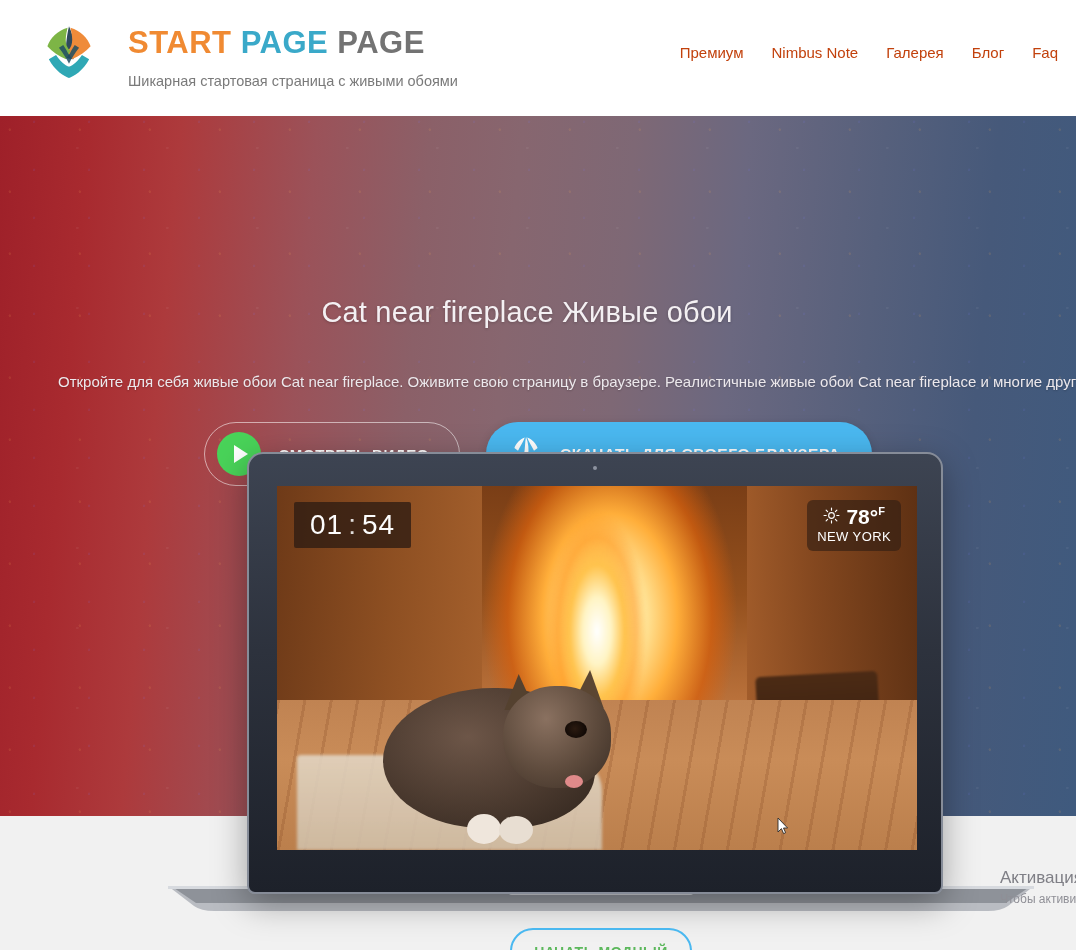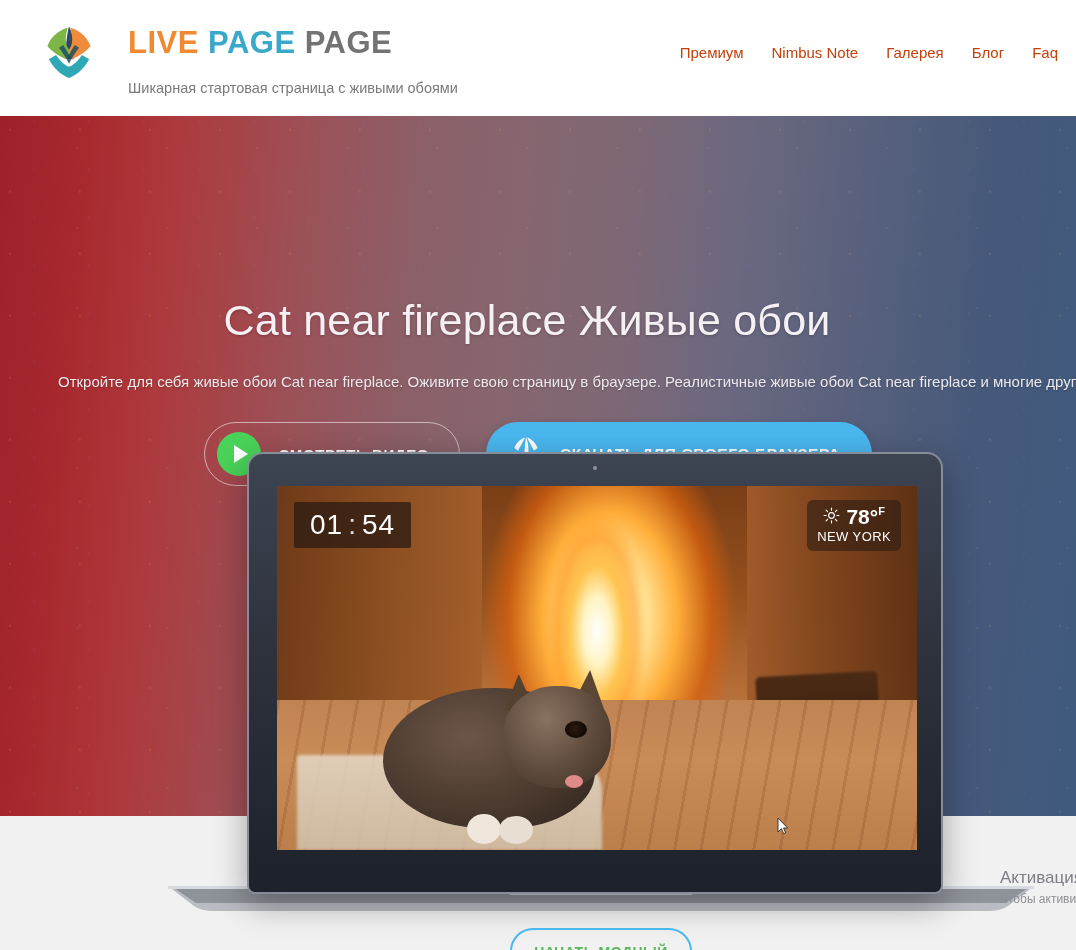--- a/index.html
+++ b/index.html
@@ -15,21 +15,21 @@
   .header {
     position: absolute; top:0; left:0; width:1076px; height:116px;
     background:#ffffff; z-index: 20;
   }
   .logo-wrap { position:absolute; left:33px; top:16px; width:72px; height:78px; }
   .brand { position:absolute; left:128px; top:27px; }
   .brand-title { font-size:31px; font-weight:bold; letter-spacing:0.5px; line-height:1.05; white-space:nowrap; }
   .brand-title .w1 { color:#f08a32; }
   .brand-title .w2 { color:#3aa9c9; }
   .brand-title .w3 { color:#737373; }
-  .brand-sub { font-size:14.5px; color:#7a7a7a; margin-top:20px; white-space:nowrap; }
+  .brand-sub { font-size:14.5px; color:#7a7a7a; margin-top:13px; white-space:nowrap; }
 
   .nav { position:absolute; right:18px; top:44px; display:flex; gap:28px; align-items:center; }
   .nav a {
     font-size:15px; color:#c2410c; text-decoration:none; white-space:nowrap;
   }
 
   
   .hero {
     position:absolute; top:116px; left:0; width:1076px; height:700px;
     background: linear-gradient(95deg,
@@ -45,21 +45,21 @@
       radial-gradient(circle at 14% 22%, rgba(255,180,90,0.12) 0 1px, transparent 1.5px),
       radial-gradient(circle at 62% 12%, rgba(120,120,255,0.10) 0 1px, transparent 1.5px),
       radial-gradient(circle at 86% 40%, rgba(255,255,255,0.05) 0 1px, transparent 1.5px);
     background-size: 70px 62px, 55px 48px, 90px 80px;
     pointer-events:none;
   }
 
   .hero-title {
     position:absolute; top:180px; left:0; width:1054px;
     text-align:center; color:#f4f0f3;
-    font-size:43px; font-weight:300; letter-spacing:0.2px;
+    font-size:29px; font-weight:300; letter-spacing:0.2px;
     text-shadow:0 1px 3px rgba(0,0,0,0.22);
     white-space:nowrap;
   }
   .hero-sub {
     position:absolute; top:255px; left:58px; width:1400px;
     color:#ece8ec; font-size:15px; line-height:1.5; white-space:nowrap;
     text-shadow:0 1px 2px rgba(0,0,0,0.22);
   }
 
   
@@ -201,21 +201,21 @@
         <path d="M50 10 C57 26 60 42 56 56 L44 54 C46 40 46 26 50 10 Z" fill="#2f4a5c"></path>
         <path d="M52 12 C66 16 76 26 80 38 C73 46 64 52 54 56 L48 44 C58 36 54 22 52 12 Z" fill="#ef8b3a"></path>
         <path d="M48 12 C34 16 24 26 20 38 C27 46 36 52 46 56 L52 44 C42 36 46 22 48 12 Z" fill="#7db546"></path>
         <path d="M22 56 C30 72 44 80 50 82 C56 80 70 72 78 56 L68 50 C60 62 52 66 50 66 C48 66 40 62 32 50 Z" fill="#2fa8b5"></path>
         <path d="M36 40 C42 48 46 54 50 62 C54 54 58 48 64 40 L58 36 C54 42 52 46 50 50 C48 46 46 42 42 36 Z" fill="#1f4d63" opacity="0.85"></path>
       </svg>
     </div>
 
     <div class="brand">
       <div class="brand-title">
-        <span class="w1">LIVE</span>
+        <span class="w1">START</span>
         <span class="w2">PAGE</span>
         <span class="w3">PAGE</span>
       </div>
       <div class="brand-sub">Шикарная стартовая страница с живыми обоями</div>
     </div>
 
     <nav class="nav">
       <a href="#">Премиум</a>
       <a href="#">Nimbus Note</a>
       <a href="#">Галерея</a>

